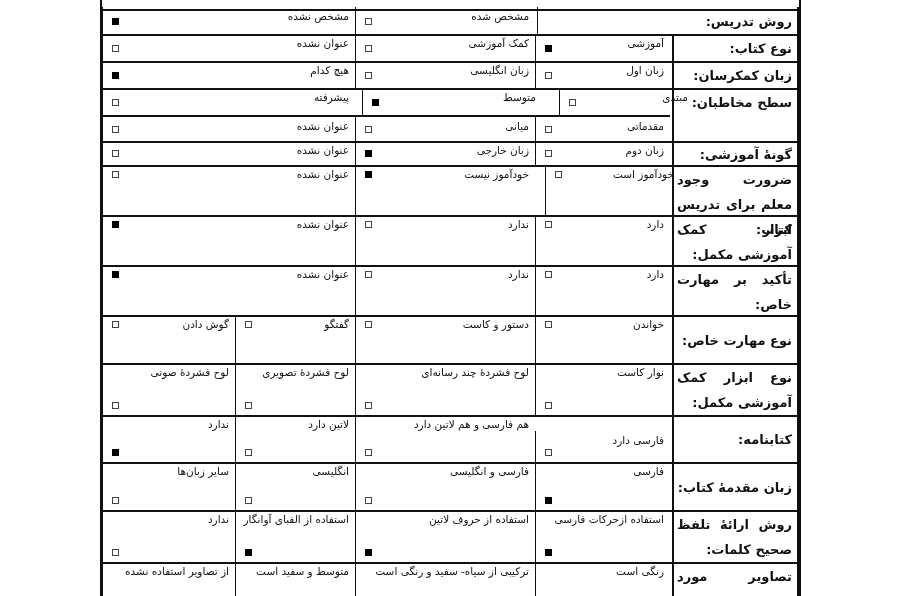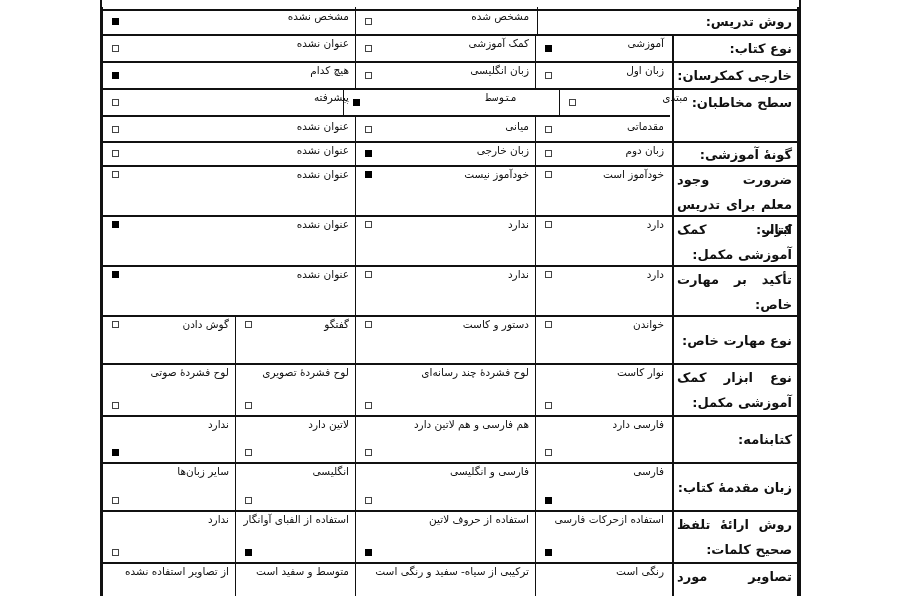--- a/index.html
+++ b/index.html
@@ -41,41 +41,41 @@
       <div class="cell" style="left: 253px; width: 180px;">
         <span class="t">کمک آموزشی</span>
         <span class="cb mid"></span>
       </div>
       <div class="cell" style="left: 0px; width: 253px;">
         <span class="t">عنوان نشده</span>
         <span class="cb mid"></span>
       </div>
     </div>
     <div class="row" style="top: 81px; height: 27px; border-top: none; border-left: 2px solid rgb(17, 17, 17); border-right: 2px solid rgb(17, 17, 17);">
-      <div class="lbl mid">خارجی کمکرسان:</div>
+      <div class="lbl mid">زبان کمکرسان:</div>
       <div class="cell" style="left: 433px; width: 135px;">
         <span class="t">زبان اول</span>
         <span class="cb mid"></span>
       </div>
       <div class="cell" style="left: 253px; width: 180px;">
         <span class="t">زبان انگلیسی</span>
         <span class="cb mid"></span>
       </div>
       <div class="cell" style="left: 0px; width: 253px;">
         <span class="t">هیچ کدام</span>
         <span class="cb mid on"></span>
       </div>
     </div>
     <div class="row" style="top: 108px; height: 53px; border-top: none; border-left: 2px solid rgb(17, 17, 17); border-right: 2px solid rgb(17, 17, 17);">
       <div class="lbl">سطح مخاطبان:</div>
       <div class="cell" style="left: 433px; width: 135px; top: 0px; height: 27px; bottom: auto; margin-left: 24px;">
         <span class="t">مبتدی</span>
         <span class="cb mid"></span>
       </div>
-      <div class="cell" style="left: 241px; width: 180px; top: 0px; height: 27px; bottom: auto; font-family: Liberation Mono, monospace;">
+      <div class="cell" style="left: 260px; width: 180px; top: 0px; height: 27px; bottom: auto;">
         <span class="t">متوسط</span>
         <span class="cb mid on"></span>
       </div>
       <div class="cell" style="left: 0px; width: 253px; top: 0px; height: 27px; bottom: auto;">
         <span class="t">پیشرفته</span>
         <span class="cb mid"></span>
       </div>
       <div class="cell" style="left: 433px; width: 135px; top: 27px; height: 26px; bottom: auto; border-top: 2px solid rgb(17, 17, 17);">
         <span class="t">مقدماتی</span>
         <span class="cb mid"></span>
@@ -99,21 +99,21 @@
         <span class="t">زبان خارجی</span>
         <span class="cb mid on"></span>
       </div>
       <div class="cell" style="left: 0px; width: 253px;">
         <span class="t">عنوان نشده</span>
         <span class="cb mid"></span>
       </div>
     </div>
     <div class="row" style="top: 185px; height: 50px; border-top: none; border-left: 2px solid rgb(17, 17, 17); border-right: 2px solid rgb(17, 17, 17);">
       <div class="lbl">ضرورت وجود معلم برای تدریس کتاب:</div>
-      <div class="cell" style="left: 433px; width: 135px; padding-left: 34px;">
+      <div class="cell" style="left: 443px; width: 135px; padding-left: 34px;">
         <span class="t">خودآموز است</span>
         <span class="cb top"></span>
       </div>
       <div class="cell" style="left: 253px; width: 180px;">
         <span class="t">خودآموز نیست</span>
         <span class="cb top on"></span>
       </div>
       <div class="cell" style="left: 0px; width: 253px;">
         <span class="t">عنوان نشده</span>
         <span class="cb top"></span>
@@ -182,21 +182,21 @@
         <span class="t">لوح فشردهٔ تصویری</span>
         <span class="cb bot"></span>
       </div>
       <div class="cell" style="left: 0px; width: 133px;">
         <span class="t">لوح فشردهٔ صوتی</span>
         <span class="cb bot"></span>
       </div>
     </div>
     <div class="row" style="top: 435px; height: 47px; border-top: none; border-left: 2px solid rgb(17, 17, 17); border-right: 2px solid rgb(17, 17, 17);">
       <div class="lbl mid">کتابنامه:</div>
-      <div class="cell" style="left: 433px; width: 135px;">
+      <div class="cell" style="left: 433px; width: 135px; margin-top: 16px;">
         <span class="t">فارسی دارد</span>
         <span class="cb bot"></span>
       </div>
       <div class="cell" style="left: 253px; width: 180px;">
         <span class="t">هم فارسی و هم لاتین دارد</span>
         <span class="cb bot"></span>
       </div>
       <div class="cell" style="left: 133px; width: 120px;">
         <span class="t">لاتین دارد</span>
         <span class="cb bot"></span>

